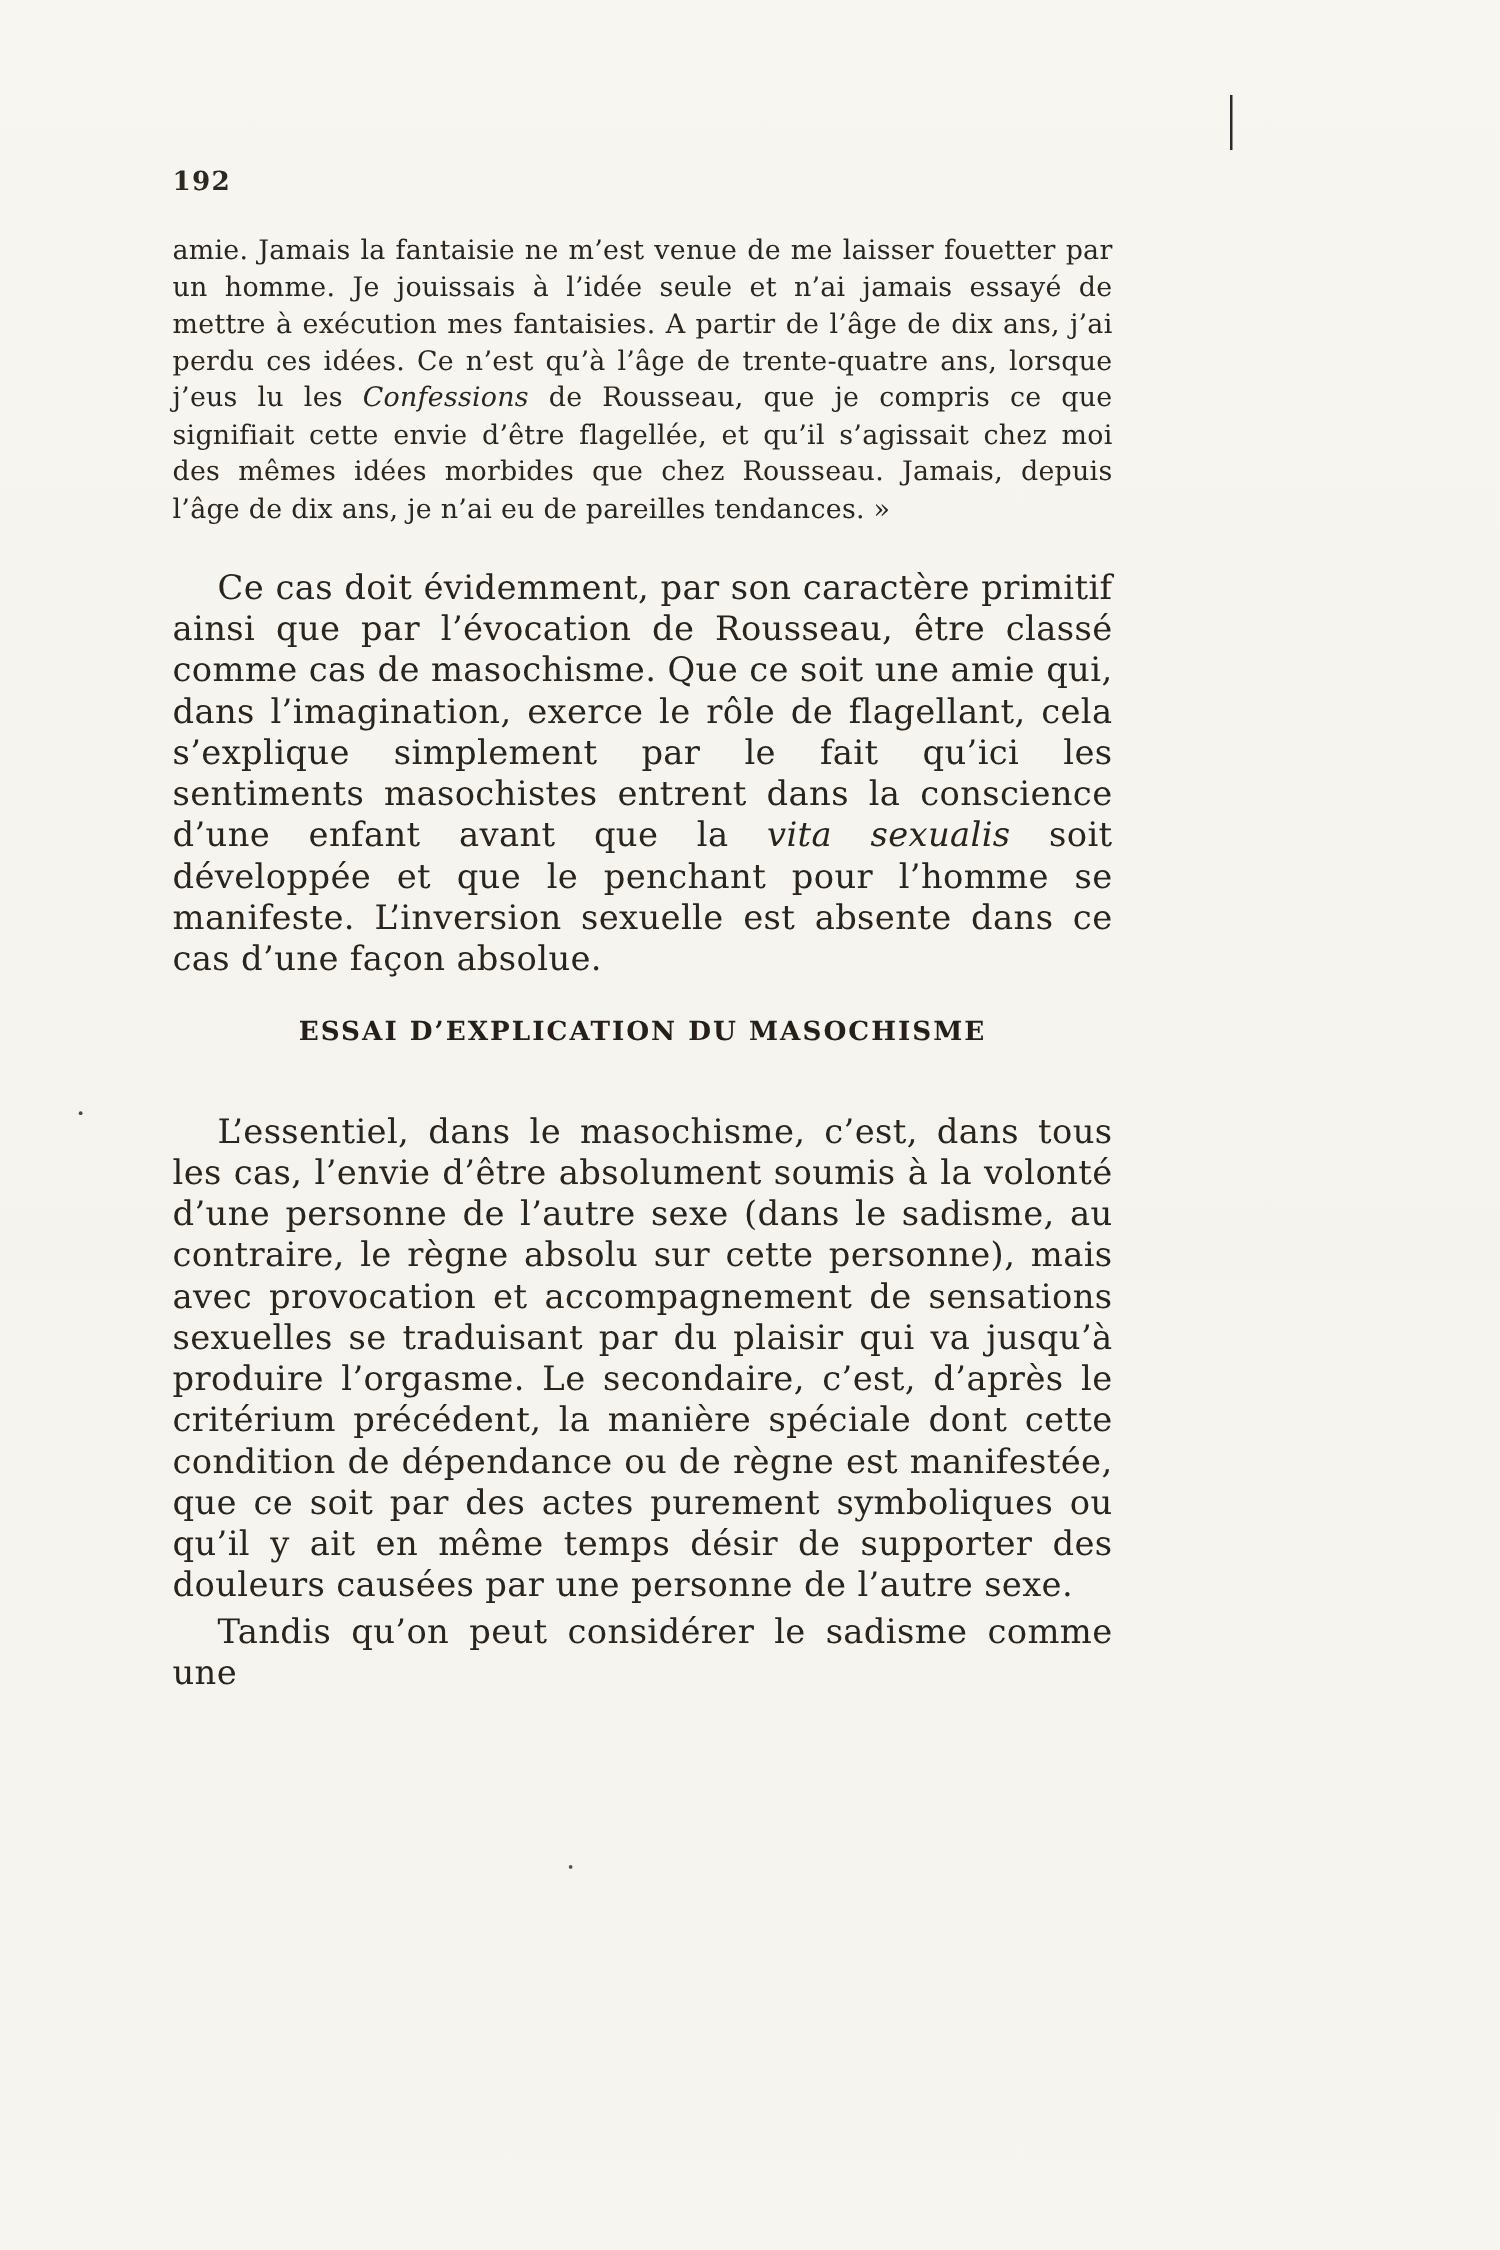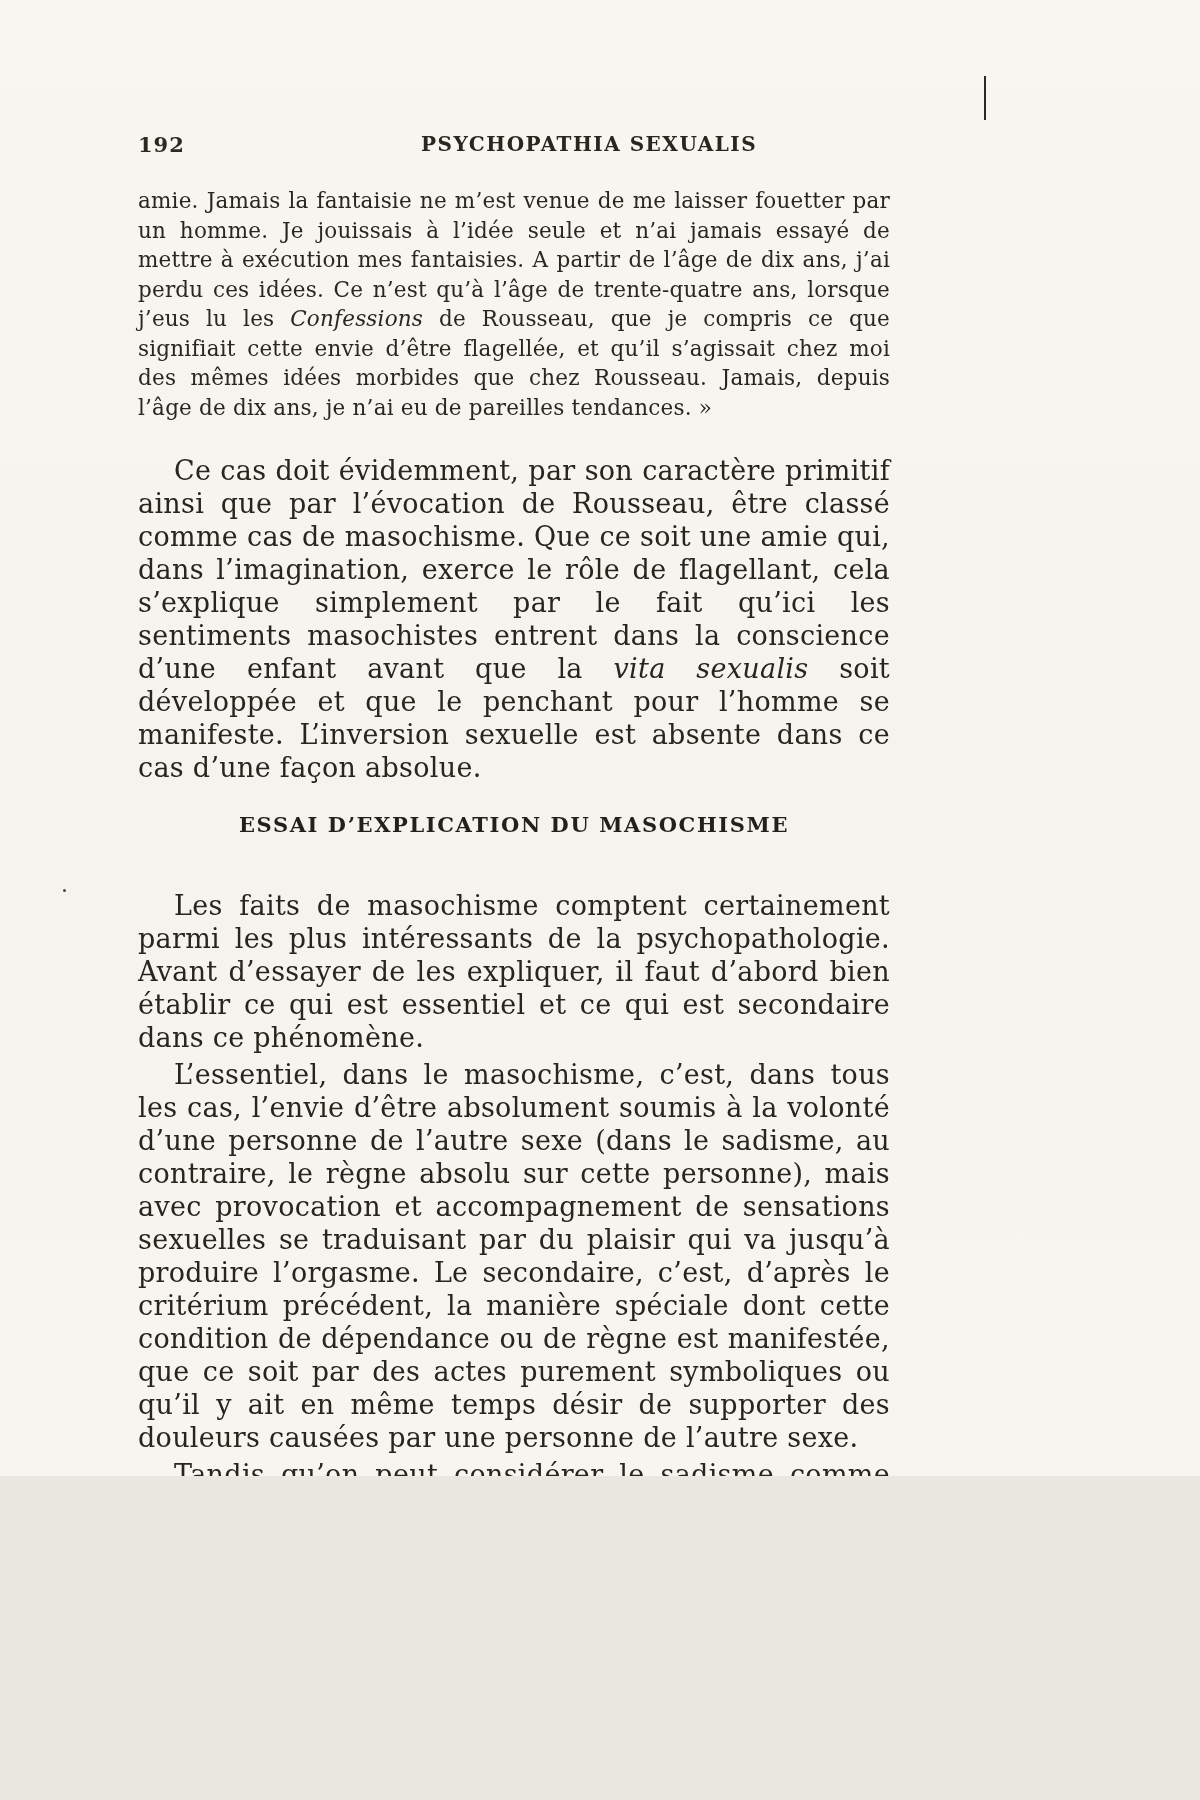--- a/index.html
+++ b/index.html
@@ -3,21 +3,21 @@
 <meta charset="utf-8">
 <style>
   html, body {
     margin: 0;
     padding: 0;
     background: #e9e7e0;
   }
   .page {
     position: relative;
     width: 1200px;
-    height: 1476px;
+    height: 1800px;
     margin: 0 auto;
     background: linear-gradient(180deg, #f7f6f1 0%, #f5f3ee 55%, #f6f5f0 100%);
     color: #29241c;
     font-family: "DejaVu Serif", "Liberation Serif", serif;
     overflow: hidden;
   }
   
   .artifact-line {
     position: absolute;
     top: 76px;
@@ -114,25 +114,23 @@
 <body>
 
 <div class="page">
 
   <div class="artifact-line"></div>
   <div class="artifact-dot"></div>
   <div class="artifact-dot2"></div>
 
   <div class="header">
     <span class="pagenum">192</span>
-    <span class="running-title">PSYCHOPATHIA SEXUALIS</span>
   </div>
 
   <div class="content">
       <p class="blk blk-quote noindent"><span>amie. Jamais la fantaisie ne m’est venue de me laisser fouetter par un homme. Je jouissais à l’idée seule et n’ai jamais essayé de mettre à exécution mes fantaisies. A partir de l’âge de dix ans, j’ai perdu ces idées. Ce n’est qu’à l’âge de trente-quatre ans, lorsque j’eus lu les </span><span class="it">Confessions</span><span> de Rousseau, que je compris ce que signifiait cette envie d’être flagellée, et qu’il s’agissait chez moi des mêmes idées morbides que chez Rousseau. Jamais, depuis l’âge de dix ans, je n’ai eu de pareilles tendances.&nbsp;»</span></p>
       <p class="blk blk-paragraph"><span>Ce cas doit évidemment, par son caractère primitif ainsi que par l’évocation de Rousseau, être classé comme cas de masochisme. Que ce soit une amie qui, dans l’imagination, exerce le rôle de flagellant, cela s’explique simplement par le fait qu’ici les sentiments masochistes entrent dans la conscience d’une enfant avant que la </span><span class="it">vita sexualis</span><span> soit développée et que le penchant pour l’homme se manifeste. L’inversion sexuelle est absente dans ce cas d’une façon absolue.</span></p>
       <h2 class="blk blk-heading"><span>ESSAI D’EXPLICATION DU MASOCHISME</span></h2>
-      <p class="blk blk-paragraph"><span>Les faits de masochisme comptent certainement parmi les plus intéressants de la psychopathologie. Avant d’essayer de les expliquer, il faut d’abord bien établir ce qui est essentiel et ce qui est secondaire dans ce phénomène.</span></p>
       <p class="blk blk-paragraph"><span>L’essentiel, dans le masochisme, c’est, dans tous les cas, l’envie d’être absolument soumis à la volonté d’une personne de l’autre sexe (dans le sadisme, au contraire, le règne absolu sur cette personne), mais avec provocation et accompagnement de sensations sexuelles se traduisant par du plaisir qui va jusqu’à produire l’orgasme. Le secondaire, c’est, d’après le critérium précédent, la manière spéciale dont cette condition de dépendance ou de règne est manifestée, que ce soit par des actes purement symboliques ou qu’il y ait en même temps désir de supporter des douleurs causées par une personne de l’autre sexe.</span></p>
       <p class="blk blk-paragraph"><span>Tandis qu’on peut considérer le sadisme comme une</span></p>
     </div>
 
 </div>
 
 </body></html>

